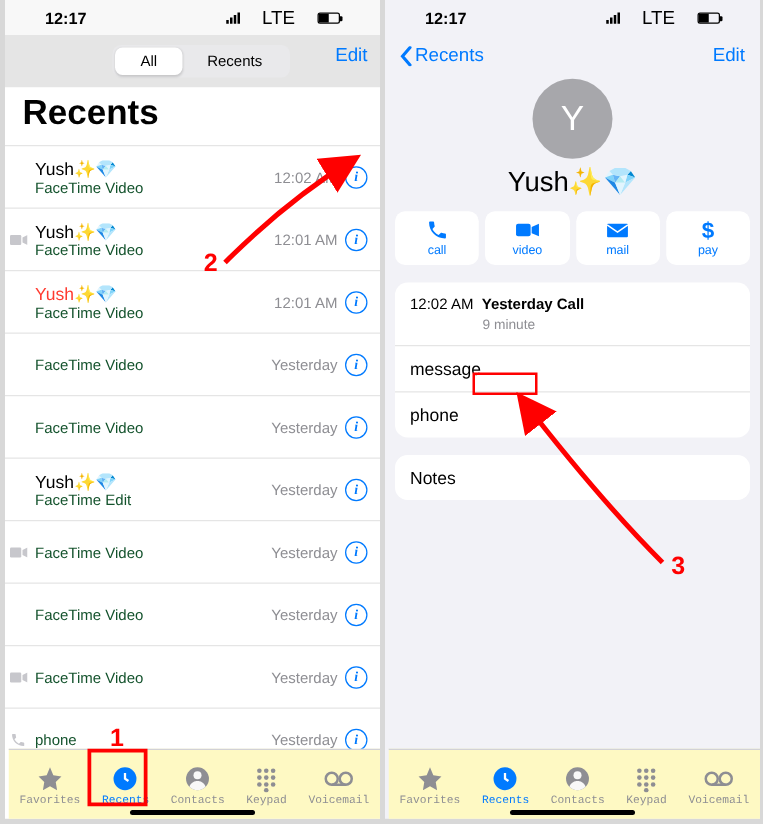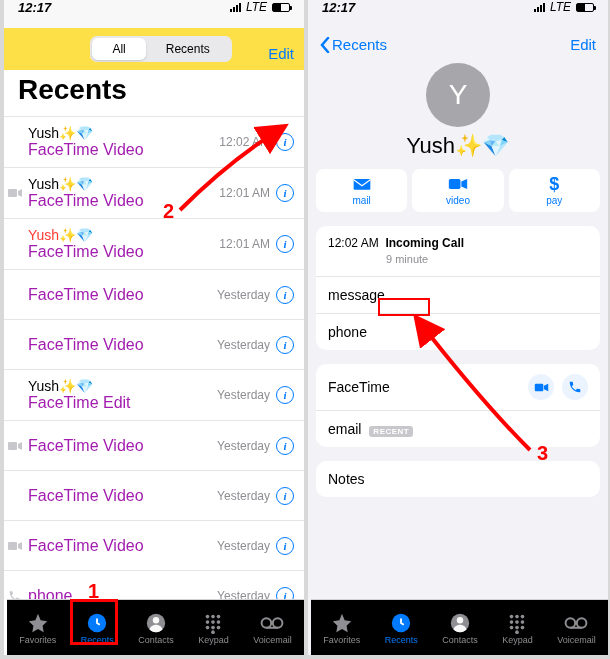--- a/index.html
+++ b/index.html
@@ -1,46 +1,46 @@
 <!DOCTYPE html>
 <html><head>
 <meta charset="utf-8">
 <style>
   * { box-sizing: border-box; margin: 0; padding: 0; }
   body { font-family: -apple-system, "Helvetica Neue", Arial, sans-serif; background: #d8d8d8; width: 610px; height: 659px; overflow: hidden; position: relative; }
   .phone { position: absolute; top: 0; width: 300px; height: 655px; background: #fff; }
   .phone.left { left: 4px; }
   .phone.right { left: 308px; background: #f2f2f7; }
-  .status { height: 28px; display: flex; align-items: flex-start; justify-content: space-between; padding: 0 14px; font-size: 13px; font-weight: 600; background: #f8f8f8; font-style: italic; }
+  .status { height: 28px; display: flex; align-items: center; justify-content: space-between; padding: 0 32px; font-size: 13px; font-weight: 600; background: #f8f8f8; }
   .phone.right .status { background: #f2f2f7; }
-  .status .right { display: flex; align-items: center; gap: 5px; font-size: 12px; font-weight: 500; }
+  .status .right { display: flex; align-items: center; gap: 18px; font-size: 15px; font-weight: 500; }
   .sigbars { display: inline-flex; align-items: flex-end; gap: 1px; }
   .sigbars span { width: 2px; background: #000; }
   .sigbars span:nth-child(1){height:3px}.sigbars span:nth-child(2){height:5px}.sigbars span:nth-child(3){height:7px}.sigbars span:nth-child(4){height:9px}
   .batt { width: 18px; height: 9px; border: 1px solid #000; border-radius: 2px; position: relative; }
   .batt::after { content:''; position:absolute; right:-3px; top:2px; width:2px; height:4px; background:#000; border-radius:0 1px 1px 0; }
   .batt i { display:block; width:8px; height:100%; background:#000; }
 
   
-  .navseg { display:flex; align-items:flex-end; justify-content:space-between; padding:8px 10px; background:#fde047; }
+  .navseg { display:flex; align-items:flex-start; justify-content:space-between; padding:8px 10px; background:#e5e5e5; }
   .seg { display:flex; background:#e9e9eb; border-radius:7px; padding:2px; }
   .seg button { border:none; background:transparent; font-size:12px; padding:4px 20px; border-radius:6px; color:#000; }
   .seg button.on { background:#fff; box-shadow:0 1px 2px rgba(0,0,0,.15); font-weight:500; }
   .edit { color:#007aff; font-size:15px; }
   .title { font-size:28px; font-weight:700; padding:4px 14px 10px; background:#fff; }
   .row { display:flex; align-items:center; padding:8px 10px 8px 24px; border-top:1px solid #e5e5e5; position:relative; min-height:50px; }
   .row .vid { position:absolute; left:4px; top:50%; transform:translateY(-50%); color:#c7c7cc; }
   .row .callic { position:absolute; left:4px; top:50%; transform:translateY(-50%); color:#c7c7cc; }
   .row .txt { flex:1; }
   .row .name { font-size:14px; color:#000; }
   .row .name.missed { color:#ff3b30; }
-  .row .sub { font-size:16px; color:#a21caf; }
+  .row .sub { font-size:12px; color:#14532d; }
   .row .time { font-size:12px; color:#8e8e93; margin-right:6px; }
   .row .info { width:18px; height:18px; border:1.5px solid #007aff; border-radius:50%; color:#007aff; font-size:11px; font-weight:600; display:flex; align-items:center; justify-content:center; font-style:italic; font-family:Georgia,serif; }
-  .tabbar { position:absolute; bottom:0; left:3px; right:0; height:56px; background:#000000; border-top:1px solid #d1d1d6; display:flex; justify-content:space-around; align-items:center; padding-top:2px; }
+  .tabbar { position:absolute; bottom:0; left:3px; right:0; height:56px; background:#fef9c3; border-top:1px solid #d1d1d6; display:flex; justify-content:space-around; align-items:center; padding-top:2px;font-family:Liberation Mono, monospace; }
   .tab { display:flex; flex-direction:column; align-items:center; gap:1px; font-size:9px; color:#8e8e93; }
   .tab svg { display:block; }
   .tab.on { color:#007aff; }
   .homebar { position:absolute; bottom:3px; left:50%; transform:translateX(-50%); width:100px; height:4px; background:#000; border-radius:2px; }
 
   
   .rnav { display:flex; align-items:center; justify-content:space-between; padding:8px 12px; }
   .back { color:#007aff; font-size:15px; display:flex; align-items:center; gap:2px; }
   .avatar { width:64px; height:64px; border-radius:50%; background:#a7a7ab; color:#fff; font-size:28px; display:flex; align-items:center; justify-content:center; margin:2px auto 6px; }
   .cname { text-align:center; font-size:22px; font-weight:500; padding-bottom:10px; }
@@ -266,70 +266,54 @@
         </svg>
       <span>Recents</span>
     </span>
     <span class="edit">Edit</span>
   </div>
   <div class="avatar">Y</div>
   <div class="cname">Yush✨💎</div>
 
   <div class="btnrow">
     <div class="abtn">
-      <svg width="20" height="18" viewBox="0 0 24 18">
-          <rect x="2" y="3" width="20" height="13" rx="1" fill="#007aff"></rect>
-          <path d="M2 4 L12 11 L22 4" stroke="#fff" stroke-width="1.5" fill="none"></path>
-        </svg>
-      <span>mail</span>
+      <svg width="20" height="18" viewBox="0 0 24 24">
+          <path fill="#007aff" d="M6.6 10.8c1.4 2.8 3.8 5.1 6.6 6.6l2.2-2.2c.3-.3.7-.4 1-.2 1.1.4 2.3.6 3.6.6.6 0 1 .4 1 1V20c0 .6-.4 1-1 1C10.6 21 3 13.4 3 4c0-.6.4-1 1-1h3.4c.6 0 1 .4 1 1 0 1.2.2 2.4.6 3.6.1.4 0 .8-.2 1l-2.2 2.2z"></path>
+        </svg>
+      <span>call</span>
     </div>
     <div class="abtn">
       <svg width="20" height="18" viewBox="0 0 24 18">
           <rect x="1" y="3" width="14" height="12" rx="2" fill="#007aff"></rect>
           <path d="M16 6 L23 3 L23 15 L16 12 Z" fill="#007aff"></path>
         </svg>
       <span>video</span>
     </div>
     <div class="abtn">
+      <svg width="20" height="18" viewBox="0 0 24 18">
+          <rect x="2" y="3" width="20" height="13" rx="1" fill="#007aff"></rect>
+          <path d="M2 4 L12 11 L22 4" stroke="#fff" stroke-width="1.5" fill="none"></path>
+        </svg>
+      <span>mail</span>
+    </div>
+    <div class="abtn">
       <span style="color:#007aff;font-size:18px;font-weight:700;line-height:18px">$</span>
       <span>pay</span>
     </div>
   </div>
 
   <div class="card">
     <div class="cell">
-      <div class="ln"><span>12:02 AM</span>&nbsp;&nbsp;<span style="font-weight:600">Incoming Call</span></div>
+      <div class="ln"><span>12:02 AM</span>&nbsp;&nbsp;<span style="font-weight:600">Yesterday Call</span></div>
       <div style="padding-left:58px"><span class="dur">9 minute</span></div>
     </div>
     <div class="cell"><span>message</span></div>
     <div class="cell"><span>phone</span></div>
   </div>
 
-  <div class="card">
-    <div class="cell ftrow">
-      <span>FaceTime</span>
-      <span class="ftbtns">
-        <span class="circ">
-            <svg width="15" height="11" viewBox="0 0 24 18">
-              <rect x="1" y="3" width="14" height="12" rx="2" fill="#007aff"></rect>
-              <path d="M16 6 L23 3 L23 15 L16 12 Z" fill="#007aff"></path>
-            </svg>
-          </span>
-        <span class="circ">
-            <svg width="14" height="14" viewBox="0 0 24 24">
-              <path fill="#007aff" d="M6.6 10.8c1.4 2.8 3.8 5.1 6.6 6.6l2.2-2.2c.3-.3.7-.4 1-.2 1.1.4 2.3.6 3.6.6.6 0 1 .4 1 1V20c0 .6-.4 1-1 1C10.6 21 3 13.4 3 4c0-.6.4-1 1-1h3.4c.6 0 1 .4 1 1 0 1.2.2 2.4.6 3.6.1.4 0 .8-.2 1l-2.2 2.2z"></path>
-            </svg>
-          </span>
-      </span>
-    </div>
-    <div class="cell">
-      <span>email</span>
-      <span class="badge">RECENT</span>
-    </div>
-  </div>
 
   <div class="card">
     <div class="cell"><span>Notes</span></div>
   </div>
 
   <div class="tabbar">
     <div class="tab">
       <svg width="22" height="22" viewBox="0 0 24 24">
           <path fill="#8e8e93" d="M12 2l2.9 6.9L22 10l-5 4.9 1.2 7.1L12 18.6 5.8 22 7 14.9 2 10l7.1-1.1z"></path>
         </svg>

